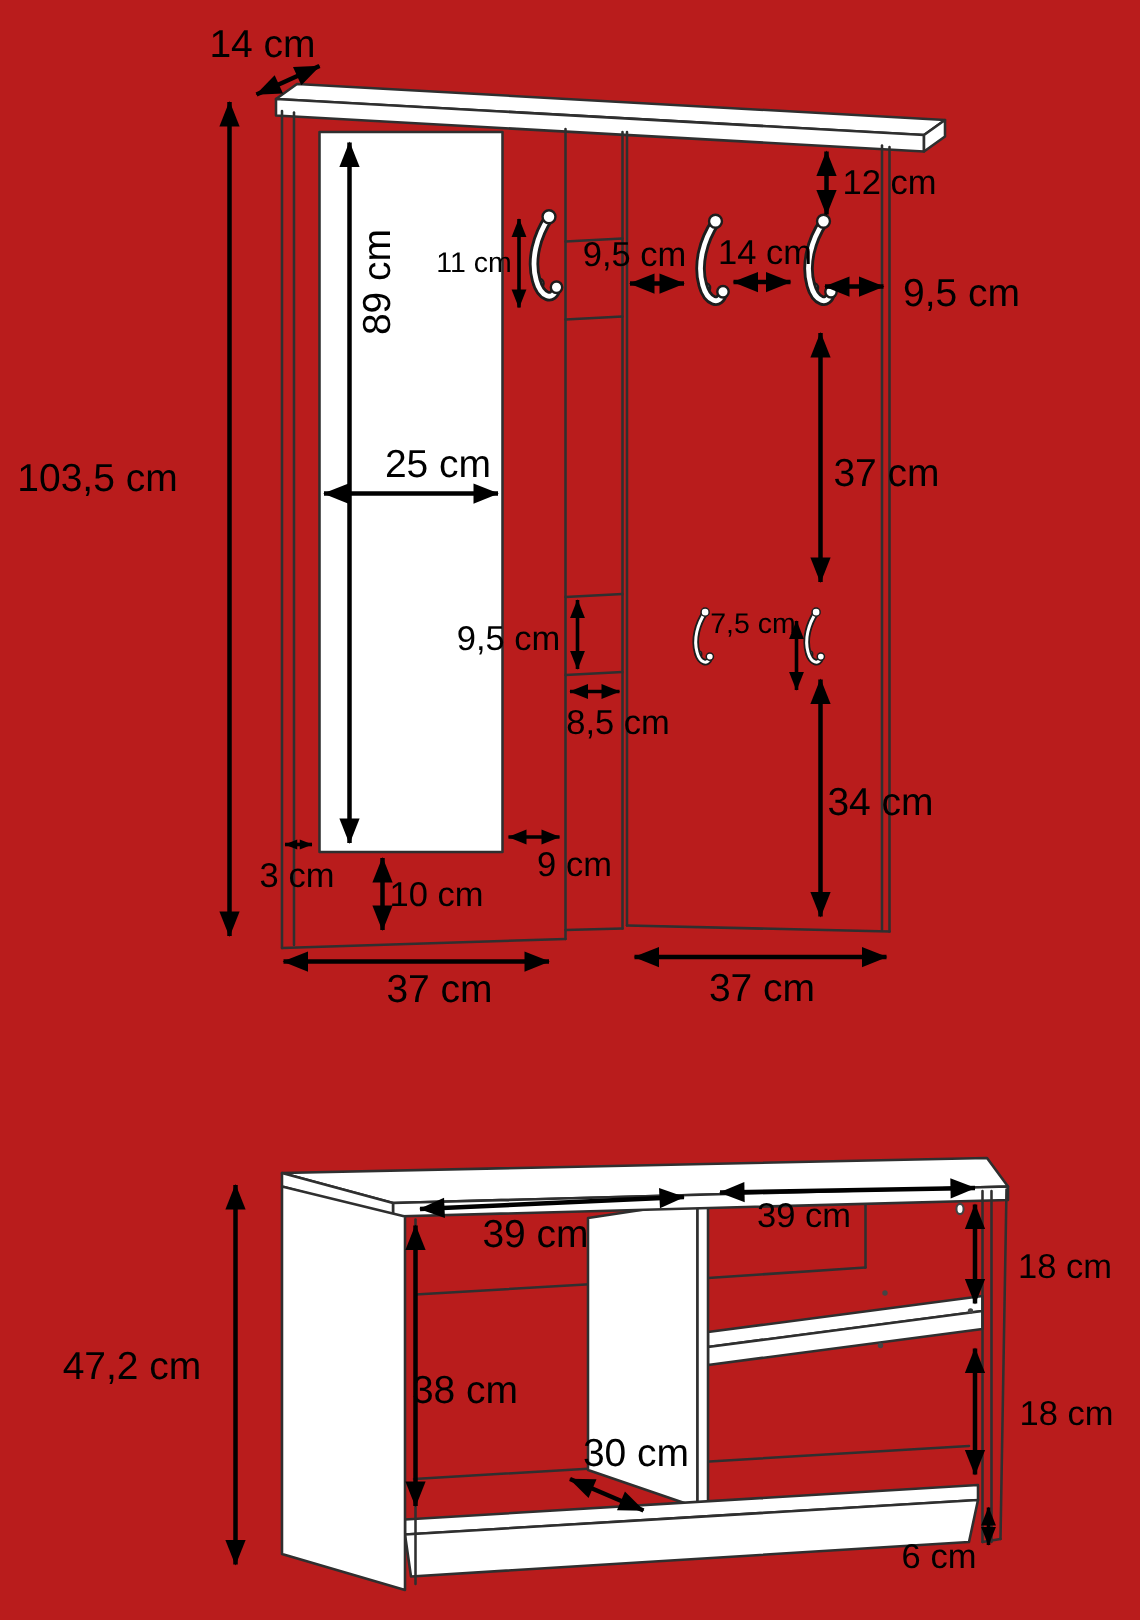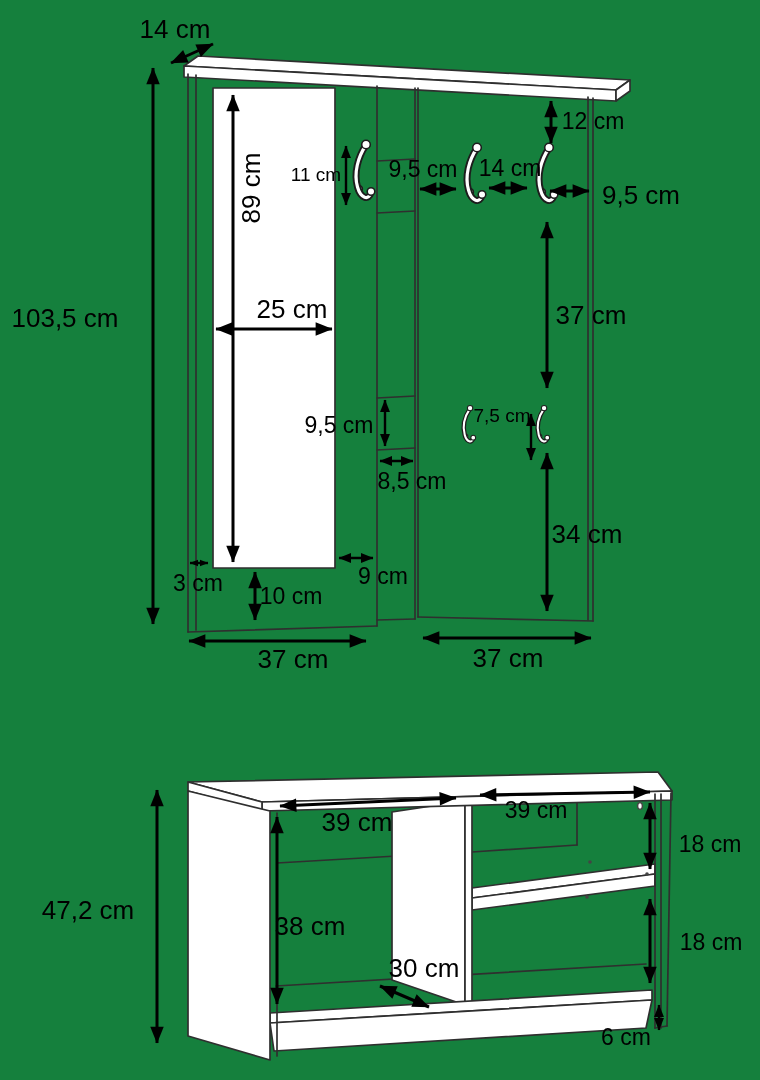--- a/index.html
+++ b/index.html
@@ -1,16 +1,16 @@
 <!DOCTYPE html>
 <html><head>
 <meta charset="utf-8">
 <style>
   html,body{margin:0;padding:0;background:#fff;}
-  .canvas{position:relative;width:760px;height:1080px;background:#15803d;overflow:hidden;}
+  .canvas{position:relative;width:760px;height:1080px;background:#b91c1c;overflow:hidden;}
   svg{display:block;}
   svg text{font-family:"Liberation Sans","DejaVu Sans",sans-serif;fill:#000;}
   .t26{font-size:26px;}
   .t23{font-size:23px;}
   .t19{font-size:19px;}
   .fl{stroke:#2f2f2f;stroke-width:1.7;fill:none;stroke-linecap:round;}
   .ff{stroke:#2f2f2f;stroke-width:1.7;fill:#ffffff;stroke-linejoin:round;}
   .arr{stroke:#000;stroke-width:3;fill:none;}
   .arrthin{stroke:#000;stroke-width:2.4;fill:none;}
   .hb{stroke:#1d1d1d;stroke-width:7;fill:none;stroke-linecap:round;}

